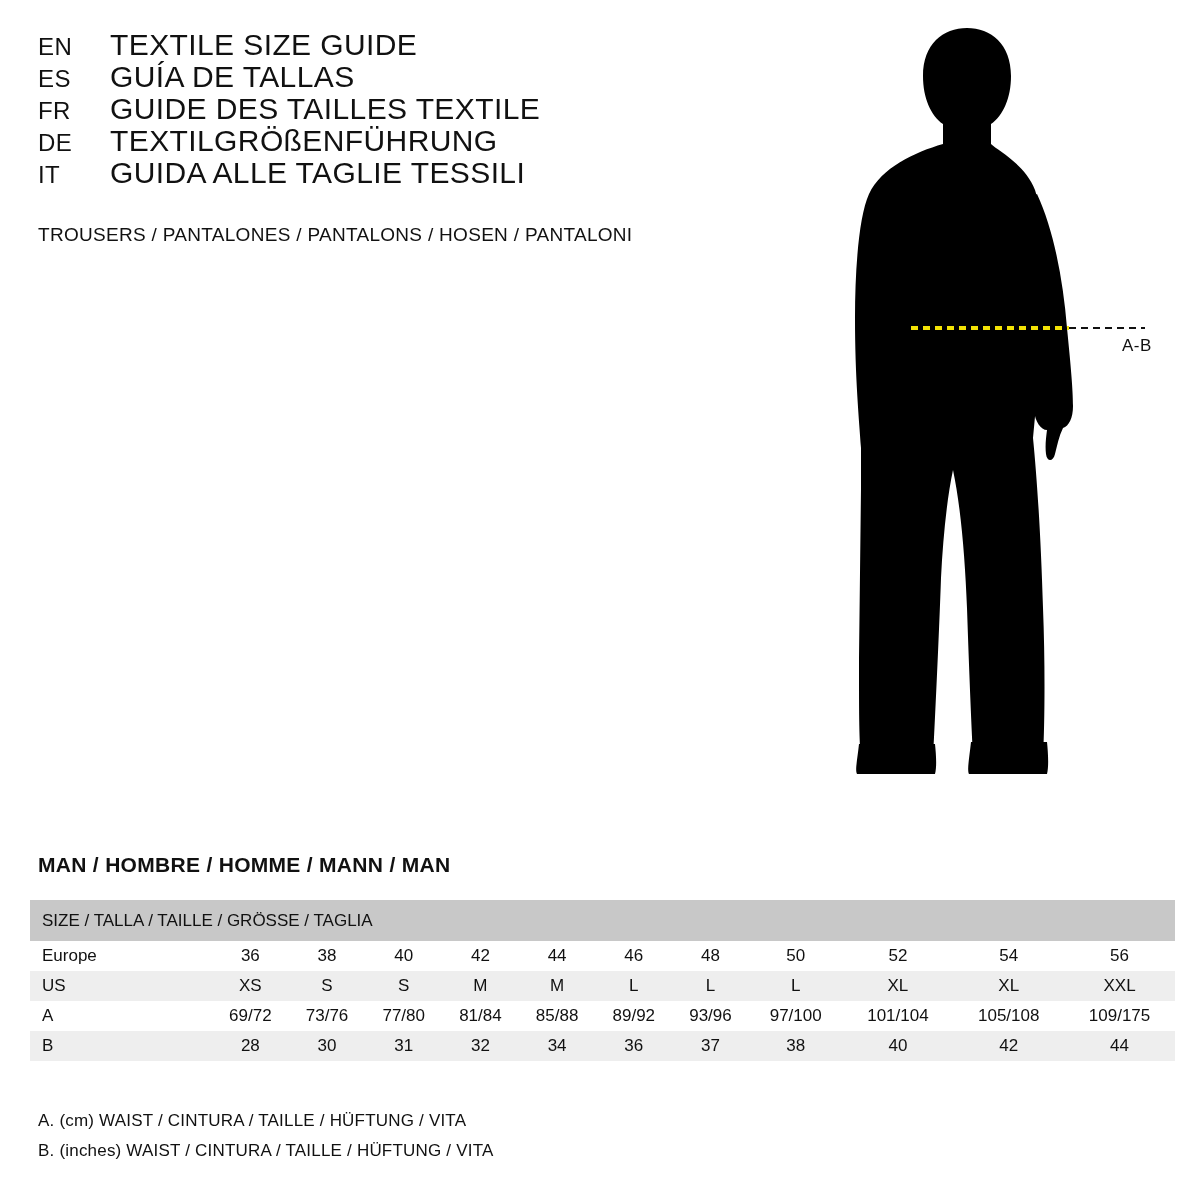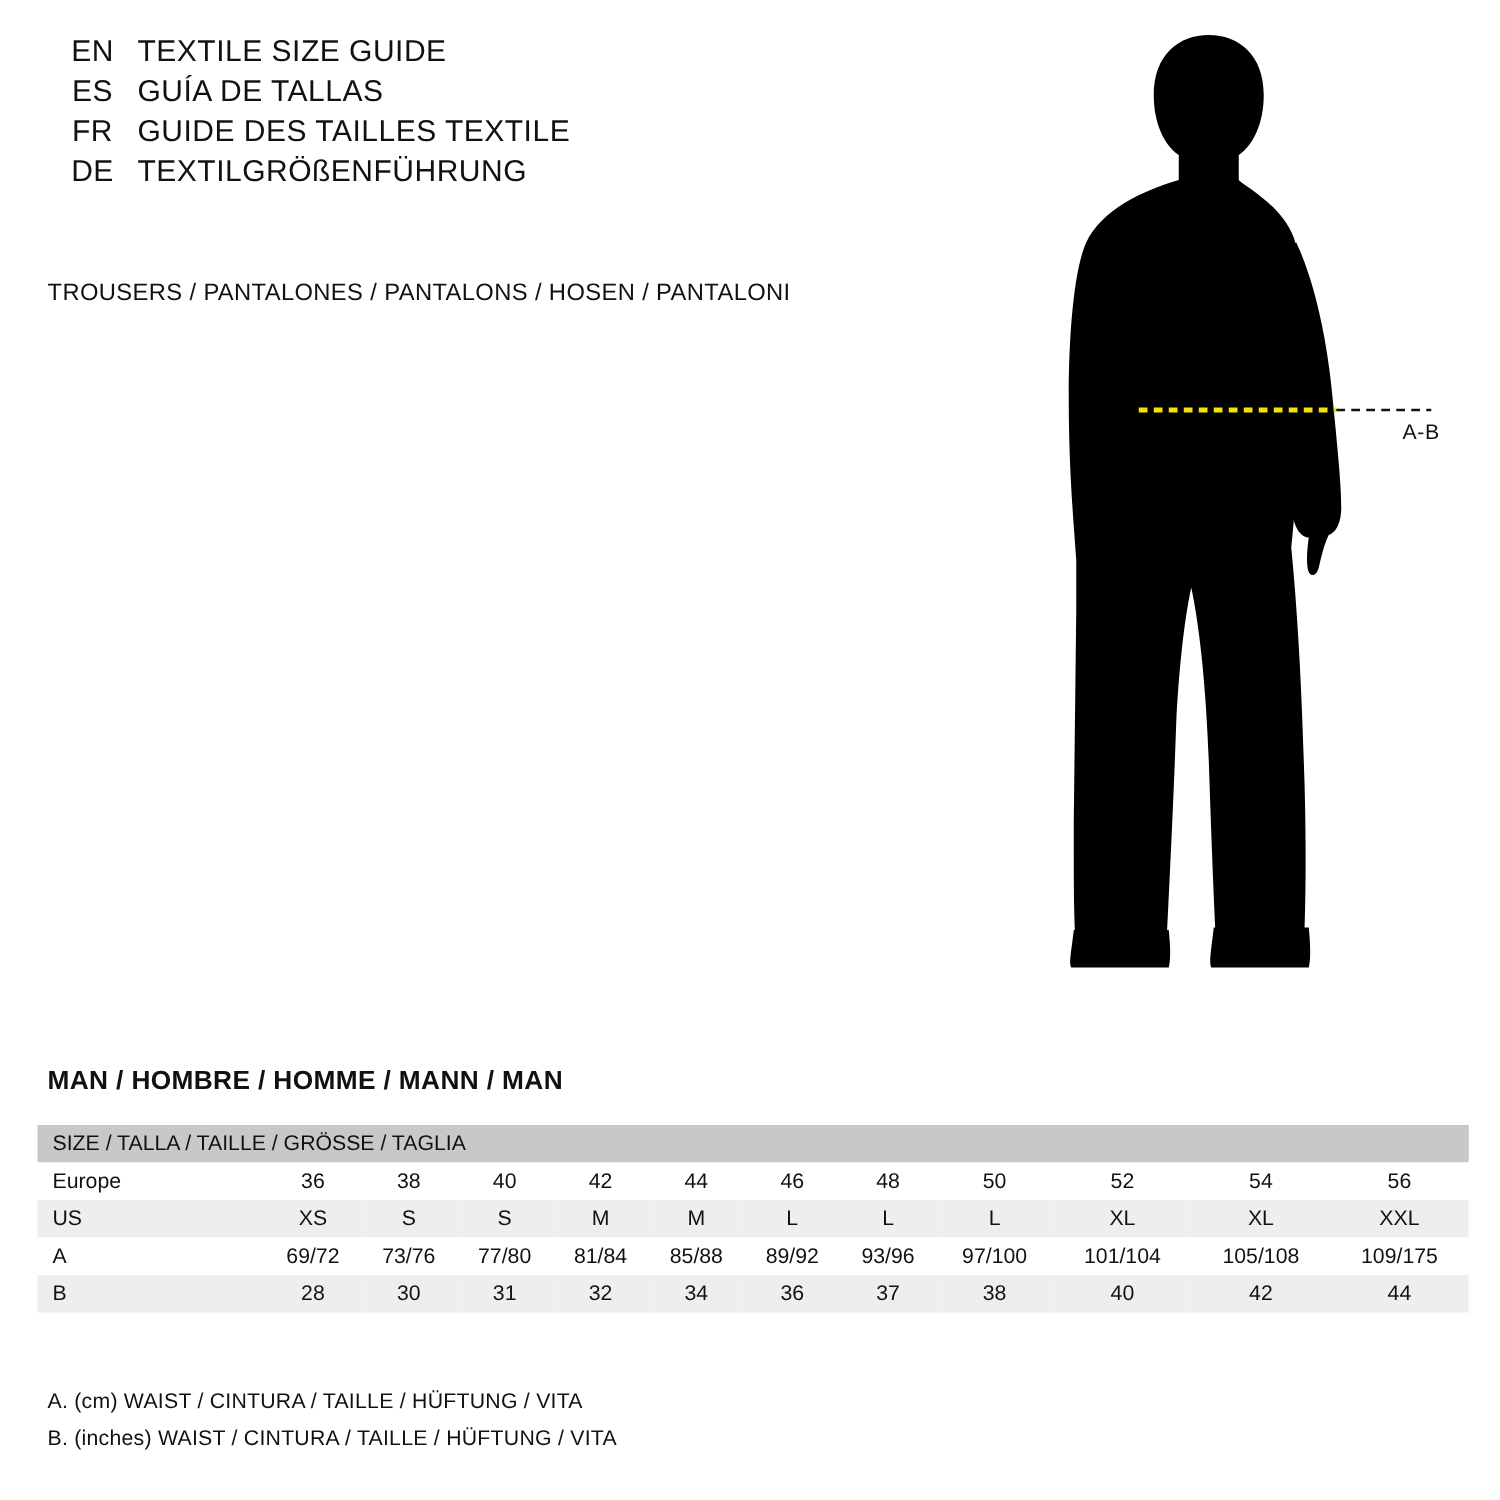--- a/index.html
+++ b/index.html
@@ -20,30 +20,29 @@
   .lang-block {
     position: absolute;
     left: 38px;
     top: 28px;
     width: 760px;
   }
   .lang-row {
     display: flex;
     align-items: baseline;
     height: 32px;
-    text-align: center;
   }
   .lang-code {
     width: 72px;
     font-size: 24px;
     letter-spacing: .4px;
     color: #111;
   }
   .lang-text {
-    font-size: 24px;
+    font-size: 30px;
     letter-spacing: .4px;
     color: #111;
   }
   .garment-title {
     position: absolute;
     left: 38px;
     top: 224px;
     font-size: 19px;
     font-weight: normal;
     letter-spacing: .3px;
@@ -97,21 +96,21 @@
     white-space: nowrap;
   }
   table.size-table td.label {
     text-align: left;
     padding-left: 12px;
     width: 170px;
   }
   tr.header-row td {
     background: #c8c8c8;
     font-size: 17px;
-    height: 30px;
+    height: 41px;
     margin-top: 31px;
   }
   tr.zebra-light td { background: #ffffff; }
   tr.zebra-dark td  { background: #eeeeee; margin-left: 15px; }
 
   .footnotes {
     position: absolute;
     left: 38px;
     top: 1106px;
     font-size: 17px;
@@ -132,20 +131,24 @@
     <span class="lang-code">ES</span>
     <span class="lang-text">GUÍA DE TALLAS</span>
   </div>
   <div class="lang-row">
     <span class="lang-code">FR</span>
     <span class="lang-text">GUIDE DES TAILLES TEXTILE</span>
   </div>
   <div class="lang-row">
     <span class="lang-code">DE</span>
     <span class="lang-text">TEXTILGRÖßENFÜHRUNG</span>
+  </div>
+  <div class="lang-row">
+    <span class="lang-code">IT</span>
+    <span class="lang-text">GUIDA ALLE TAGLIE TESSILI</span>
   </div>
 </div>
 
 <div class="garment-title">TROUSERS / PANTALONES / PANTALONS / HOSEN / PANTALONI</div>
 
 <div class="figure-wrap">
   <svg width="370" height="780" viewBox="0 0 370 780" xmlns="http://www.w3.org/2000/svg">
     <g>
 
       <path fill="#000000" d="M108 58 C108 26 128 10 152 10 C176 10 196 26 196 58 C196 80 188 98 176 106 L176 130 L128 130 L128 106 C116 98 108 80 108 58 Z"></path>

